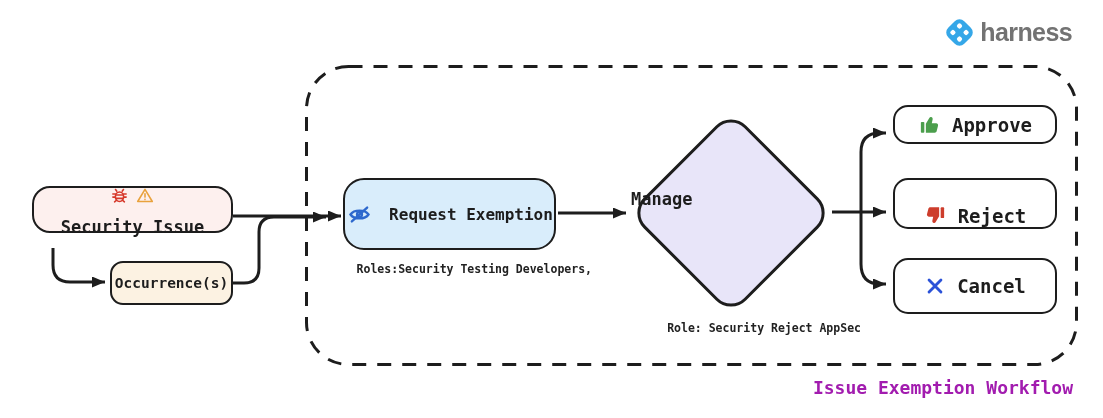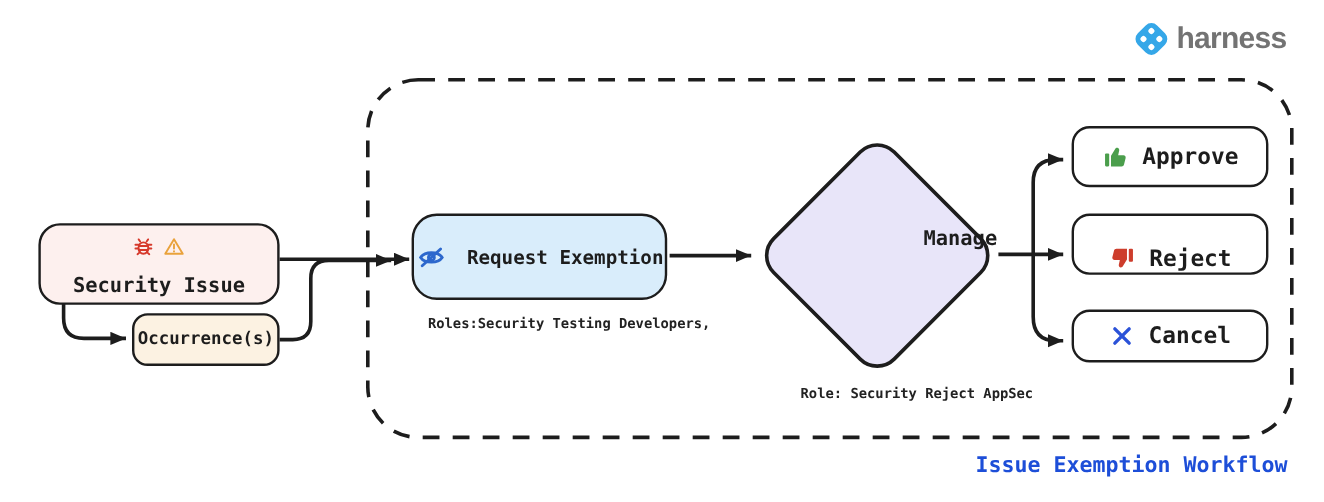--- a/index.html
+++ b/index.html
@@ -19,21 +19,21 @@
 
   
   .node {
     position:absolute; box-sizing:border-box;
     border:2.5px solid #1d1d1d;
     display:flex; align-items:center; justify-content:center;
     font-weight:bold;
   }
 
   .security-issue {
-    left:32px; top:186px; width:201px; height:68px;
+    left:32px; top:186px; width:201px; height:47px;
     border-radius:18px; background:#fdf0ee;
     flex-direction:column; gap:12px; padding-top:3px;
     font-size:17px;
   }
   .icon-row { display:flex; align-items:center; gap:6px; height:20px; }
 
   .occurrences {
     left:110px; top:261px; width:123px; height:44px;
     border-radius:13px; background:#fcf2e2;
     font-size:14.5px;
@@ -47,35 +47,35 @@
 
   .note {
     position:absolute; text-align:right; font-weight:bold;
     font-size:11.5px; line-height:14.5px; color:#222222;
   }
   .roles-note { left:312px; top:262px; width:280px; }
   .manage-note { left:601px; top:321px; width:260px; }
 
   .manage-label {
     position:absolute; left:631px; top:188px; width:200px;
-    text-align:right; font-weight:bold; font-size:17px; line-height:23px;
+    text-align:left; font-weight:bold; font-size:17px; line-height:23px;
   }
 
   .result {
     left:893px; width:164px;
     border-radius:15px; background:#ffffff;
     gap:11px; font-size:19px;
   }
-  .result-approve { top:105px; height:51px; }
+  .result-approve { top:105px; height:39px; }
   .result-reject  { top:178px; height:51px;align-items:flex-end; }
-  .result-cancel  { top:258px; height:44px;justify-content:center; }
+  .result-cancel  { top:258px; height:56px;justify-content:center; }
 
   .workflow-title {
     position:absolute; top:377px; right:30px;
-    font-weight:bold; font-size:18px; color:#1d4ed8;
+    font-weight:bold; font-size:18px; color:#a21caf;
   }
 </style>
 </head>
 <body>
 
 <div class="canvas">
 
   <svg class="layer" width="1103" height="418" viewBox="0 0 1103 418">
     <defs>
       <marker id="arrow" markerUnits="userSpaceOnUse" markerWidth="15" markerHeight="13" refX="13" refY="5.5" orient="auto">

